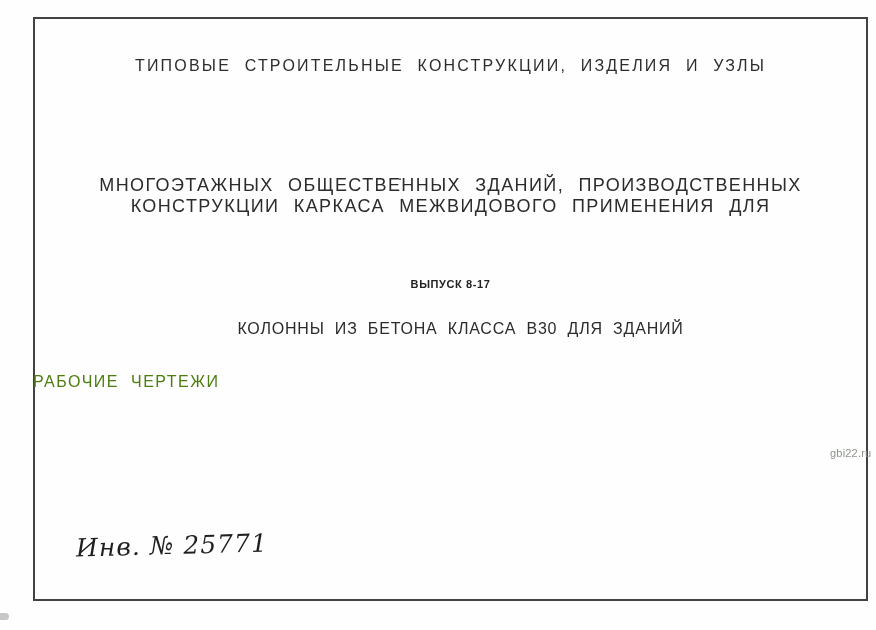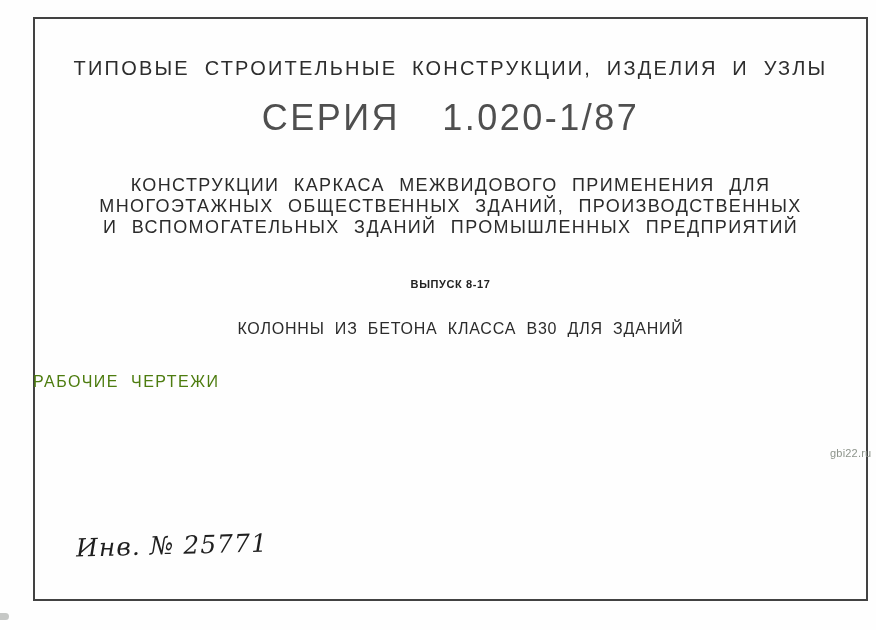--- a/index.html
+++ b/index.html
@@ -33,21 +33,21 @@
     top: 17px;
     width: 835px;
     height: 584px;
   }
   .kicker {
     position: absolute;
     top: 40px;
     left: 0;
     right: 0;
     text-align: center;
-    font-size: 20px;
+    font-size: 16px;
     letter-spacing: 2.2px;
     word-spacing: 7px;
     white-space: nowrap;
     color: #2d2d2d;
   }
   .series {
     position: absolute;
     top: 80px;
     left: 0;
     right: 0;
@@ -149,28 +149,24 @@
 <body>
 
 <div class="page">
 
   <div class="frame"></div>
 
   <div class="content">
 
     <div class="kicker">ТИПОВЫЕ СТРОИТЕЛЬНЫЕ КОНСТРУКЦИИ, ИЗДЕЛИЯ И УЗЛЫ</div>
 
-    <div class="series">
-      <span>СЕРИЯ</span><span class="gap"></span><span>1.020-1/87</span>
-    </div>
 
     <div class="desc">
+      <div>МНОГОЭТАЖНЫХ ОБЩЕСТВЕ̇ННЫХ ЗДАНИЙ, ПРОИЗВОДСТВЕННЫХ</div>
       <div>КОНСТРУКЦИИ КАРКАСА МЕЖВИДОВОГО ПРИМЕНЕНИЯ ДЛЯ</div>
-      <div>МНОГОЭТАЖНЫХ ОБЩЕСТВЕ̇ННЫХ ЗДАНИЙ, ПРОИЗВОДСТВЕННЫХ</div>
-      <div>И ВСПОМОГАТЕЛЬНЫХ ЗДАНИЙ ПРОМЫШЛЕННЫХ ПРЕДПРИЯТИЙ</div>
     </div>
 
     <div class="issue">ВЫПУСК 8-17</div>
 
     <div class="subject">
       <div>КОЛОННЫ ИЗ БЕТОНА КЛАССА В30 ДЛЯ ЗДАНИЙ</div>
     </div>
 
     <div class="doctype">РАБОЧИЕ ЧЕРТЕЖИ</div>
 

